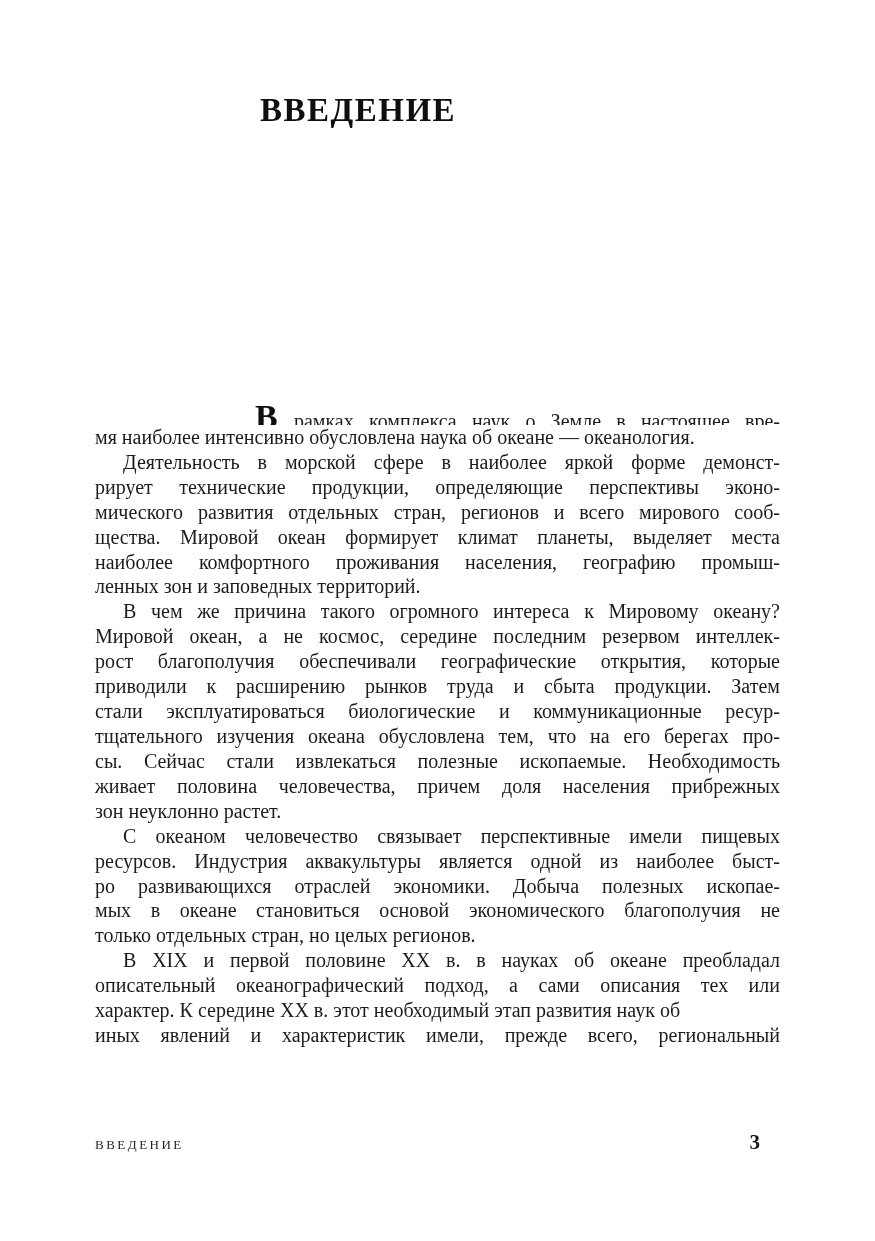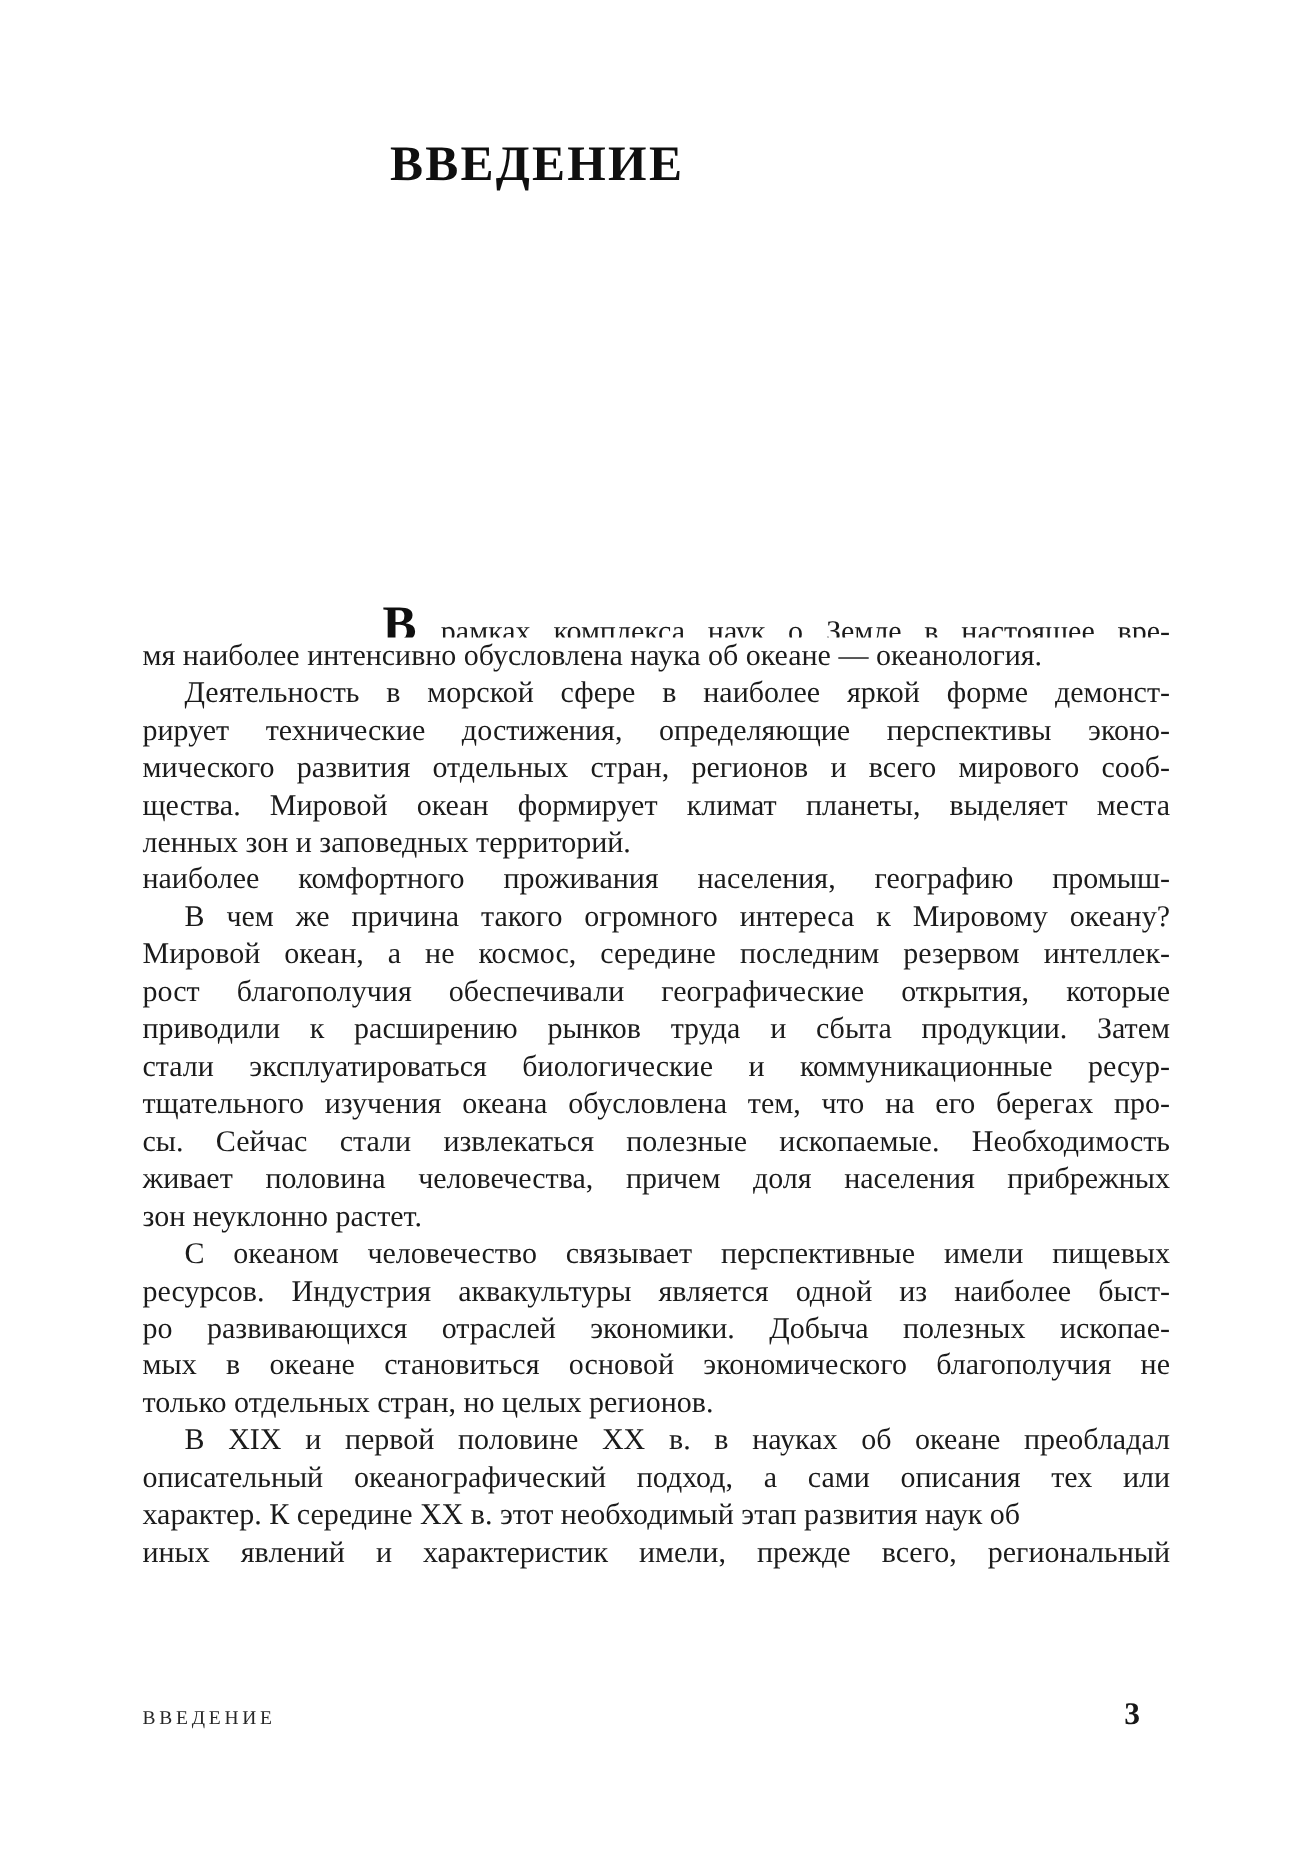--- a/index.html
+++ b/index.html
@@ -83,25 +83,25 @@
 <body>
 
 <div class="page">
 
   <h1 class="chapter-title">ВВЕДЕНИЕ</h1>
 
   <div class="body-text">
       <div class="line opening-line"><span class="initial-cap">В</span> рамках комплекса наук о Земле в настоящее вре-</div>
       <div class="line last">мя наиболее интенсивно обусловлена наука об океане — океанология.</div>
       <div class="line indent">Деятельность в морской сфере в наиболее яркой форме демонст-</div>
-      <div class="line">рирует технические достижения, определяющие перспективы эконо-</div>
+      <div class="line">рирует технические продукции, определяющие перспективы эконо-</div>
       <div class="line">мического развития отдельных стран, регионов и всего мирового сооб-</div>
       <div class="line">щества. Мировой океан формирует климат планеты, выделяет места</div>
+      <div class="line">наиболее комфортного проживания населения, географию промыш-</div>
       <div class="line last">ленных зон и заповедных территорий.</div>
-      <div class="line">наиболее комфортного проживания населения, географию промыш-</div>
       <div class="line indent">В чем же причина такого огромного интереса к Мировому океану?</div>
       <div class="line">Мировой океан, а не космос, середине последним резервом интеллек-</div>
       <div class="line">рост благополучия обеспечивали географические открытия, которые</div>
       <div class="line">приводили к расширению рынков труда и сбыта продукции. Затем</div>
       <div class="line">стали эксплуатироваться биологические и коммуникационные ресур-</div>
       <div class="line">тщательного изучения океана обусловлена тем, что на его берегах про-</div>
       <div class="line">сы. Сейчас стали извлекаться полезные ископаемые. Необходимость</div>
       <div class="line">живает половина человечества, причем доля населения прибрежных</div>
       <div class="line last">зон неуклонно растет.</div>
       <div class="line indent">С океаном человечество связывает перспективные имели пищевых</div>

